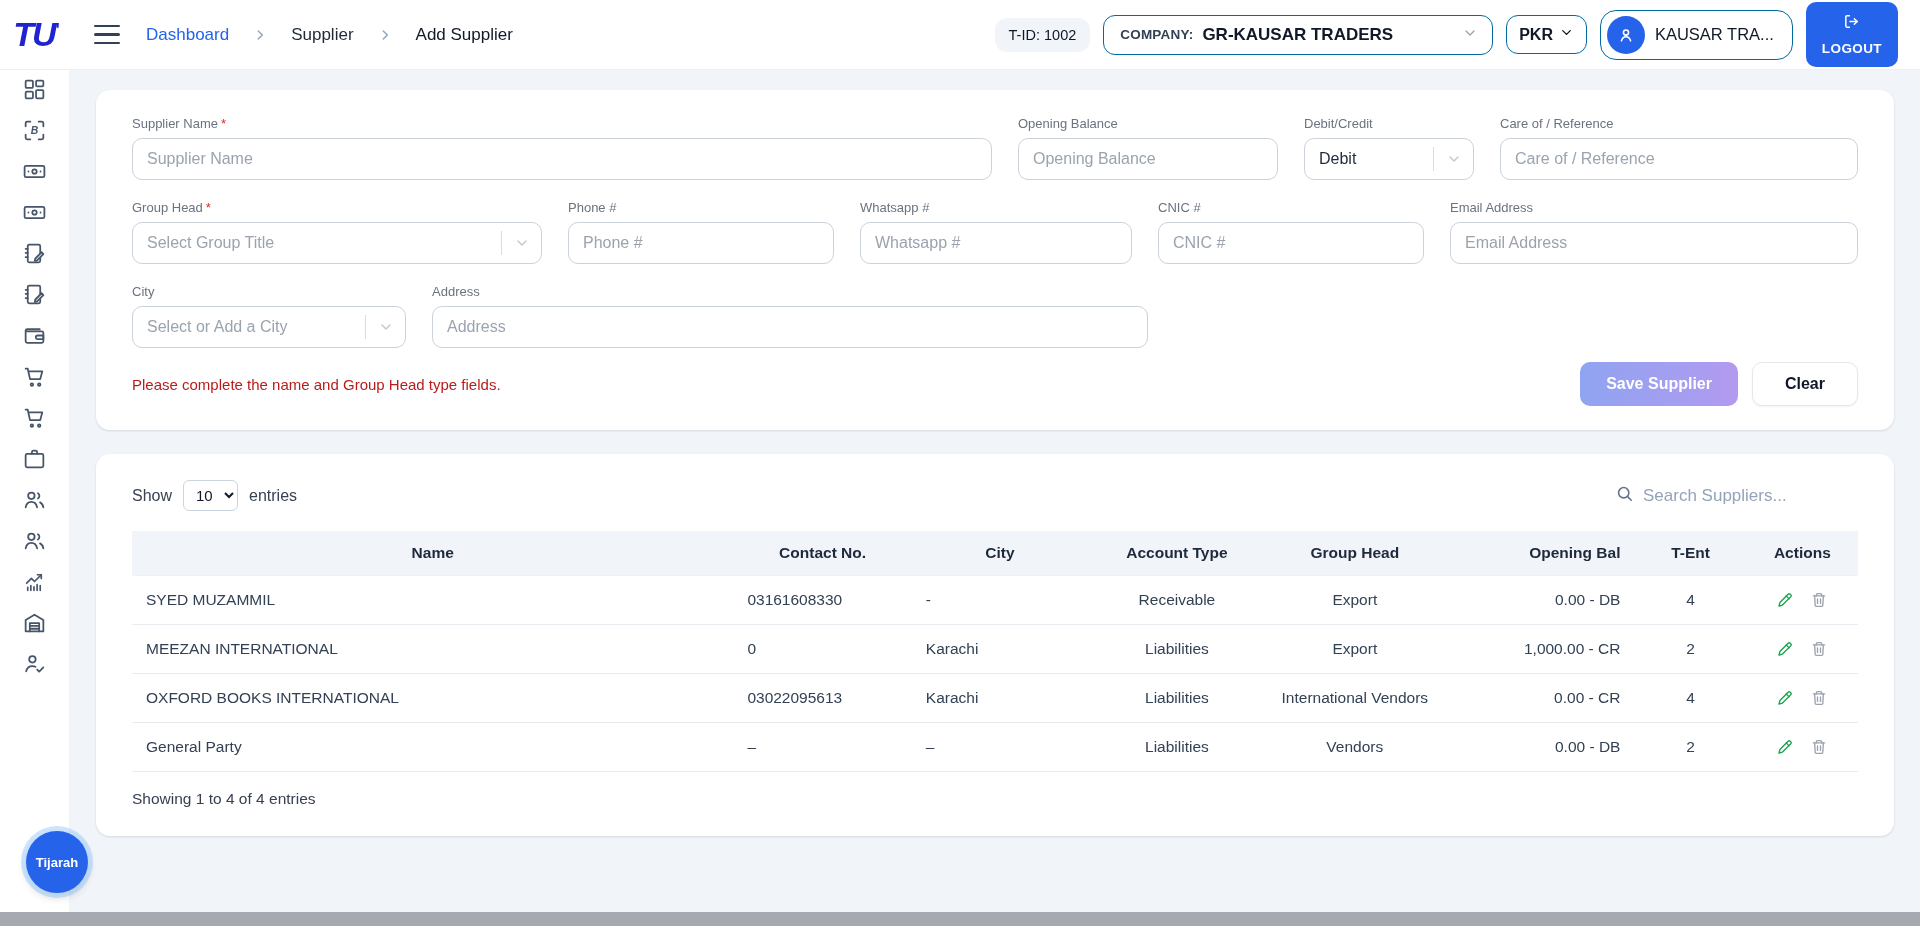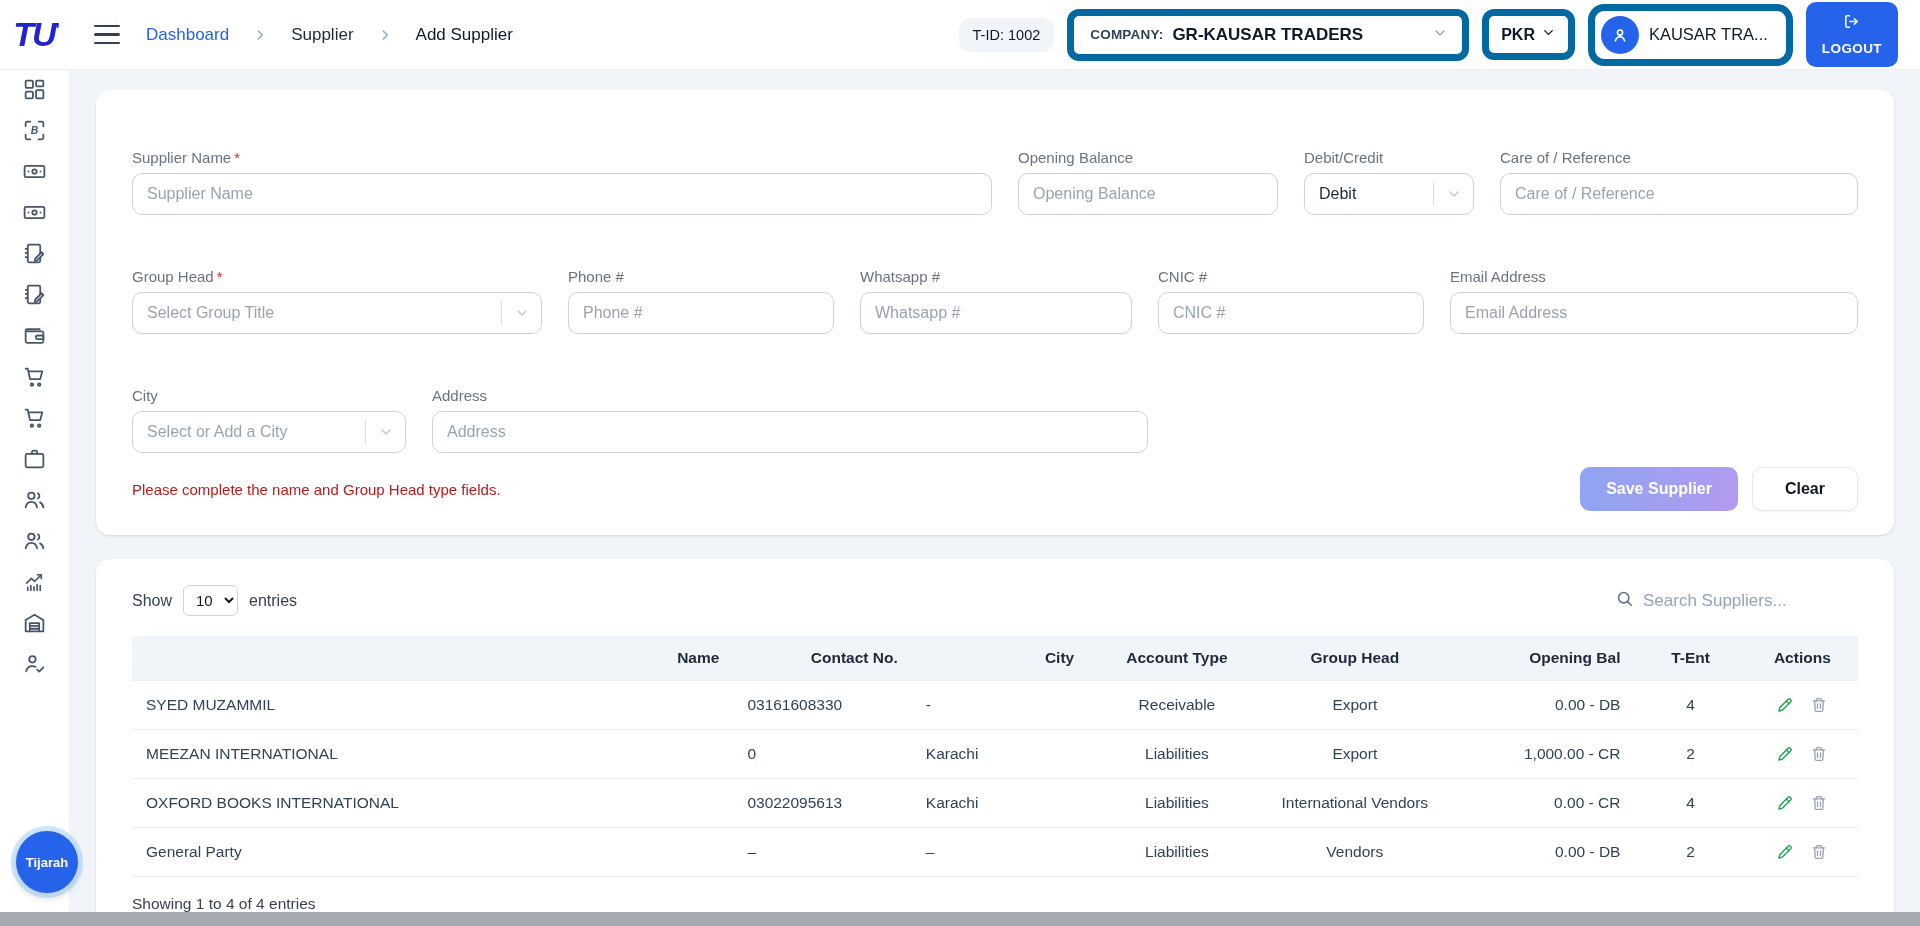--- a/index.html
+++ b/index.html
@@ -15,21 +15,21 @@
   .hamburger { margin-left:24px; width:26px; height:20px; display:flex; flex-direction:column; justify-content:space-between; cursor:pointer; }
   .hamburger span { display:block; height:2.4px; background:#334155; border-radius:2px; }
   .breadcrumb { display:flex; align-items:center; gap:24px; margin-left:26px; font-size:17px; }
   .breadcrumb .link { color:#2563eb; cursor:pointer; }
   .breadcrumb .plain { color:#1f2937; }
   .breadcrumb .current { color:#111827; }
   .crumb-sep { display:flex; align-items:center; color:#94a3b8; }
 
   .topbar-right { margin-left:auto; margin-right:22px; display:flex; align-items:center; gap:13px; }
   .tid-badge { background:#f1f5f9; color:#0f172a; font-size:14.5px; padding:9px 14px; border-radius:12px; white-space:nowrap; }
-  .pill { border:7px solid #0369a1; border-radius:12px; background:#fff; display:flex; align-items:center; }
+  .pill { border:1px solid #0369a1; border-radius:12px; background:#fff; display:flex; align-items:center; }
   .company-pill { padding:9px 14px 9px 16px; gap:9px; cursor:pointer; }
   .company-label { font-size:13.5px; font-weight:700; color:#334155; letter-spacing:.2px; }
   .company-value { font-size:17px; font-weight:700; color:#111827; white-space:nowrap; }
   .company-pill .chev { margin-left:60px; }
   .pkr-pill { padding:9px 12px; gap:6px; font-size:16px; font-weight:700; color:#111827; cursor:pointer; }
   .user-pill { padding:5px 18px 5px 6px; gap:10px; border-radius:16px; cursor:pointer; }
   .avatar { width:38px; height:38px; border-radius:50%; background:#2563eb; display:flex; align-items:center; justify-content:center; }
   .user-name { font-size:16.5px; color:#111827; white-space:nowrap; }
   .logout-btn { background:#2563eb; border:none; color:#fff; font-family:inherit; font-size:13.5px; font-weight:700;
                 letter-spacing:.4px; border-radius:10px; padding:11px 16px; display:flex; align-items:center; gap:8px; cursor:pointer;flex-direction:column; }
@@ -42,21 +42,21 @@
   .nav-item svg { width:25px; height:25px; }
 
   
   .main { position:absolute; left:70px; top:70px; right:0; bottom:14px; padding:20px 26px; overflow:hidden; }
   .card { background:#fff; border-radius:14px; box-shadow:0 1px 2px rgba(15,23,42,.05), 0 1px 3px rgba(15,23,42,.08); }
   .form-card { padding:26px 36px 24px; }
   .table-card { margin-top:24px; padding:26px 36px 28px; }
 
   .form-row { display:flex; gap:26px; margin-bottom:20px; }
   .field { display:flex; flex-direction:column; gap:7px; }
-  .field label { font-size:15px; color:#6b7280;margin-top:33px; }
+  .field label { font-size:13px; color:#6b7280; }
   .req { color:#dc2626; margin-left:3px; }
   .tf { height:42px; border:1px solid #cbd2da; border-radius:10px; padding:0 14px; font-size:16px;
         font-family:inherit; color:#1e293b; background:#fff; outline:none; width:100%; }
   .tf::placeholder { color:#9aa3ae; }
   .selectbox { height:42px; border:1px solid #cbd2da; border-radius:10px; background:#fff; display:flex;
                align-items:center; cursor:pointer; }
   .selectbox .sel-text { flex:1; padding:0 14px; font-size:16px; white-space:nowrap; overflow:hidden; }
   .sel-placeholder { color:#9aa3ae; }
   .sel-value { color:#1e293b; }
   .selectbox .sel-chev { width:40px; display:flex; align-items:center; justify-content:center;
@@ -77,32 +77,32 @@
   
   .table-controls { display:flex; align-items:center; margin-bottom:20px; }
   .show-group { display:flex; align-items:center; gap:11px; font-size:16px; color:#374151; }
   .page-size { font-family:inherit; font-size:15px; color:#111827; border:1px solid #cbd5e1; border-radius:6px;
                padding:5px 8px; background:#fff; cursor:pointer; }
   .search-group { margin-left:auto; display:flex; align-items:center; gap:9px; }
   .search-input { border:none; outline:none; font-family:inherit; font-size:17px; color:#334155; width:215px; background:transparent; }
   .search-input::placeholder { color:#94a3b8; }
 
   table.suppliers { width:100%; border-collapse:collapse; table-layout:fixed; }
-  .suppliers th { background:#f1f5f9; font-size:15.5px; font-weight:700; color:#1e293b; text-align:right;
+  .suppliers th { background:#f1f5f9; font-size:15.5px; font-weight:700; color:#1e293b; text-align:center;
                   padding:13px 14px; cursor:pointer; }
   .suppliers td { font-size:15.5px; color:#334155; padding:13px 14px; border-bottom:1px solid #e8ecf0; }
   .suppliers tr:first-child td { border-top:1px solid #eef1f4; }
   .col-center { text-align:center !important; }
   .col-right { text-align:right !important; }
   .action-cell { display:flex; align-items:center; justify-content:center; gap:12px; }
   .icon-btn { background:none; border:none; padding:2px; cursor:pointer; display:flex; align-items:center; }
   .table-footer { margin-top:18px; font-size:15.5px; color:#374151; }
 
   
-  .chat-bubble { position:absolute; left:16px; bottom:33px; width:62px; height:62px; border-radius:50%;
+  .chat-bubble { position:absolute; left:26px; bottom:33px; width:62px; height:62px; border-radius:50%;
                  background:#2563eb; display:flex; align-items:center; justify-content:center;
                  box-shadow:0 0 0 5px rgba(147,197,253,.45), 0 4px 10px rgba(0,0,0,.18); cursor:pointer; z-index:6; }
   .chat-bubble span { color:#fff; font-size:13px; font-weight:600; }
   .bottom-strip { position:absolute; left:0; right:0; bottom:0; height:14px; background:#a6aab0; z-index:7; }
 </style>
 </head>
 <body>
 
 <header class="topbar">
   <div class="logo-box">

